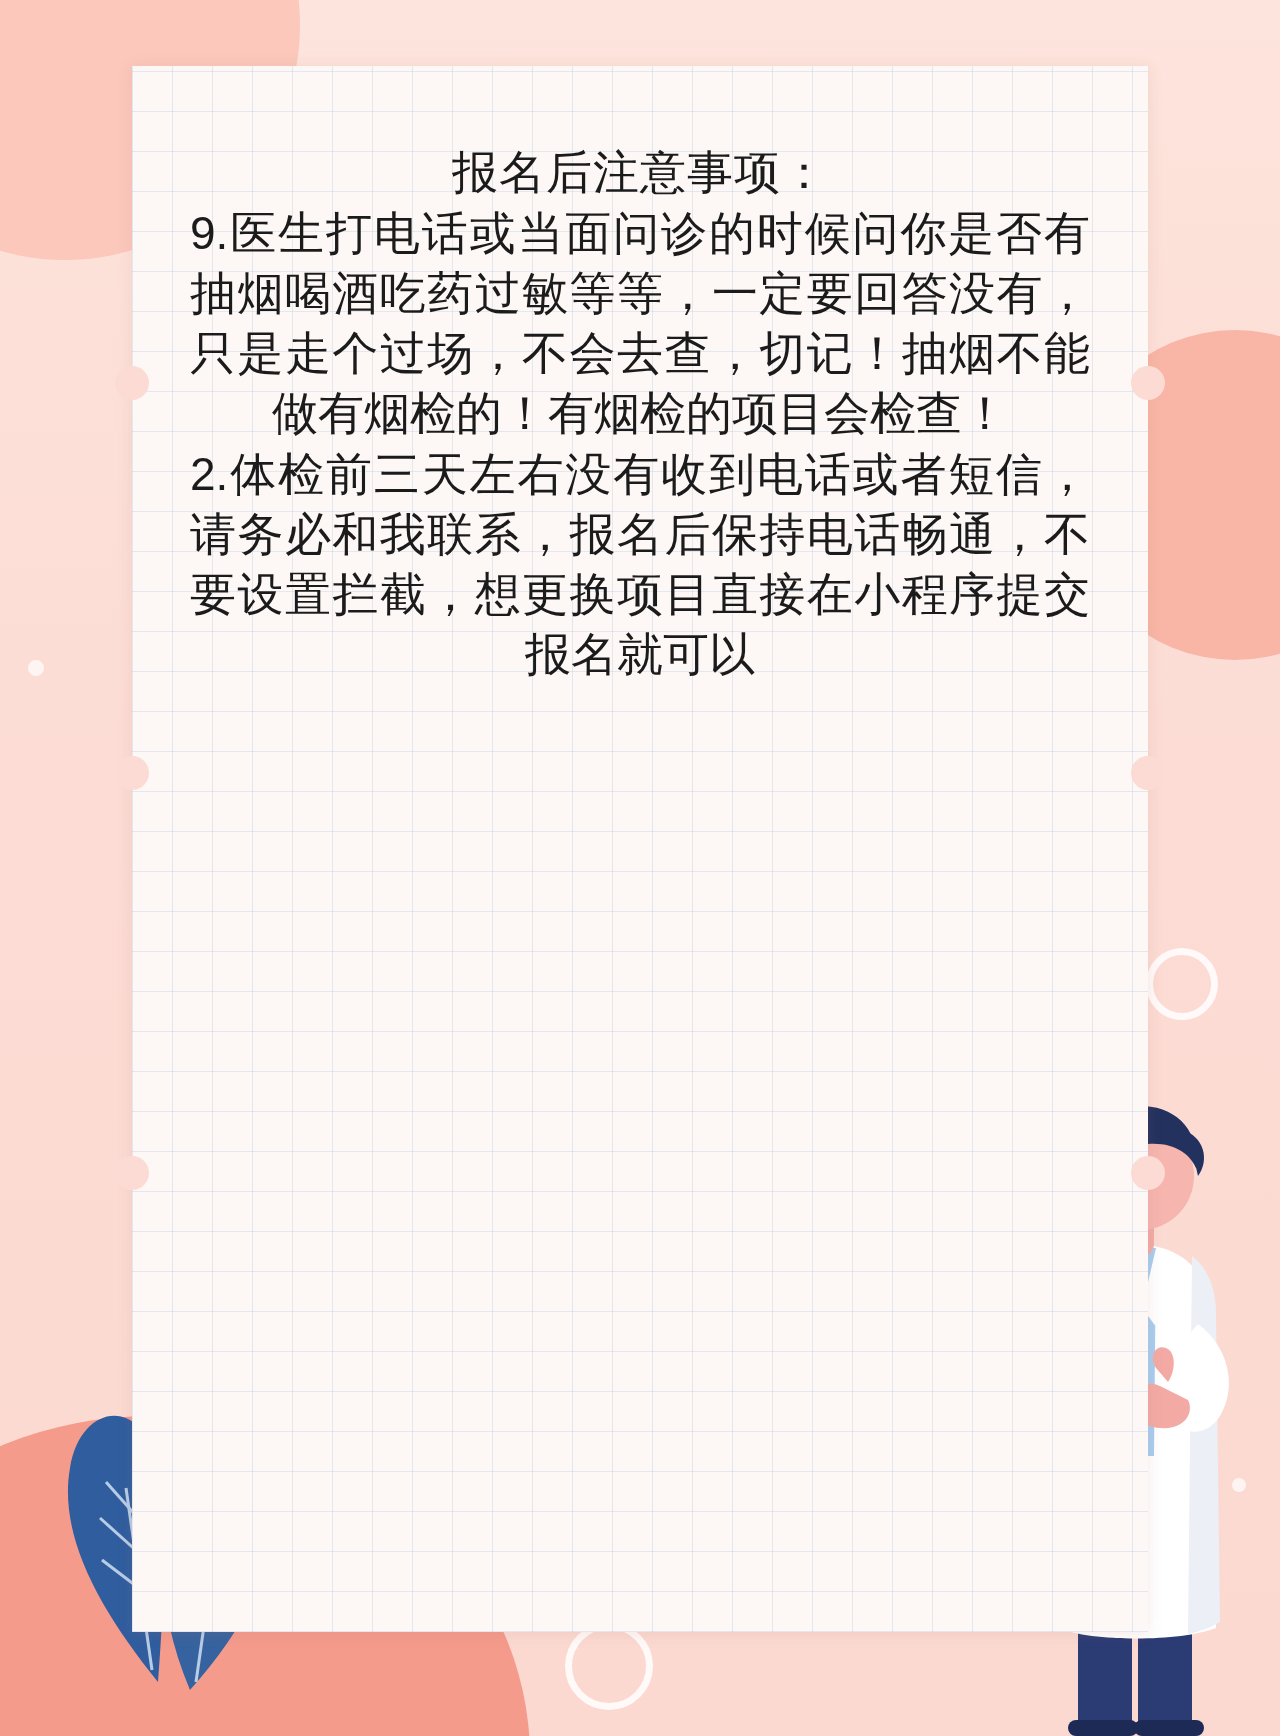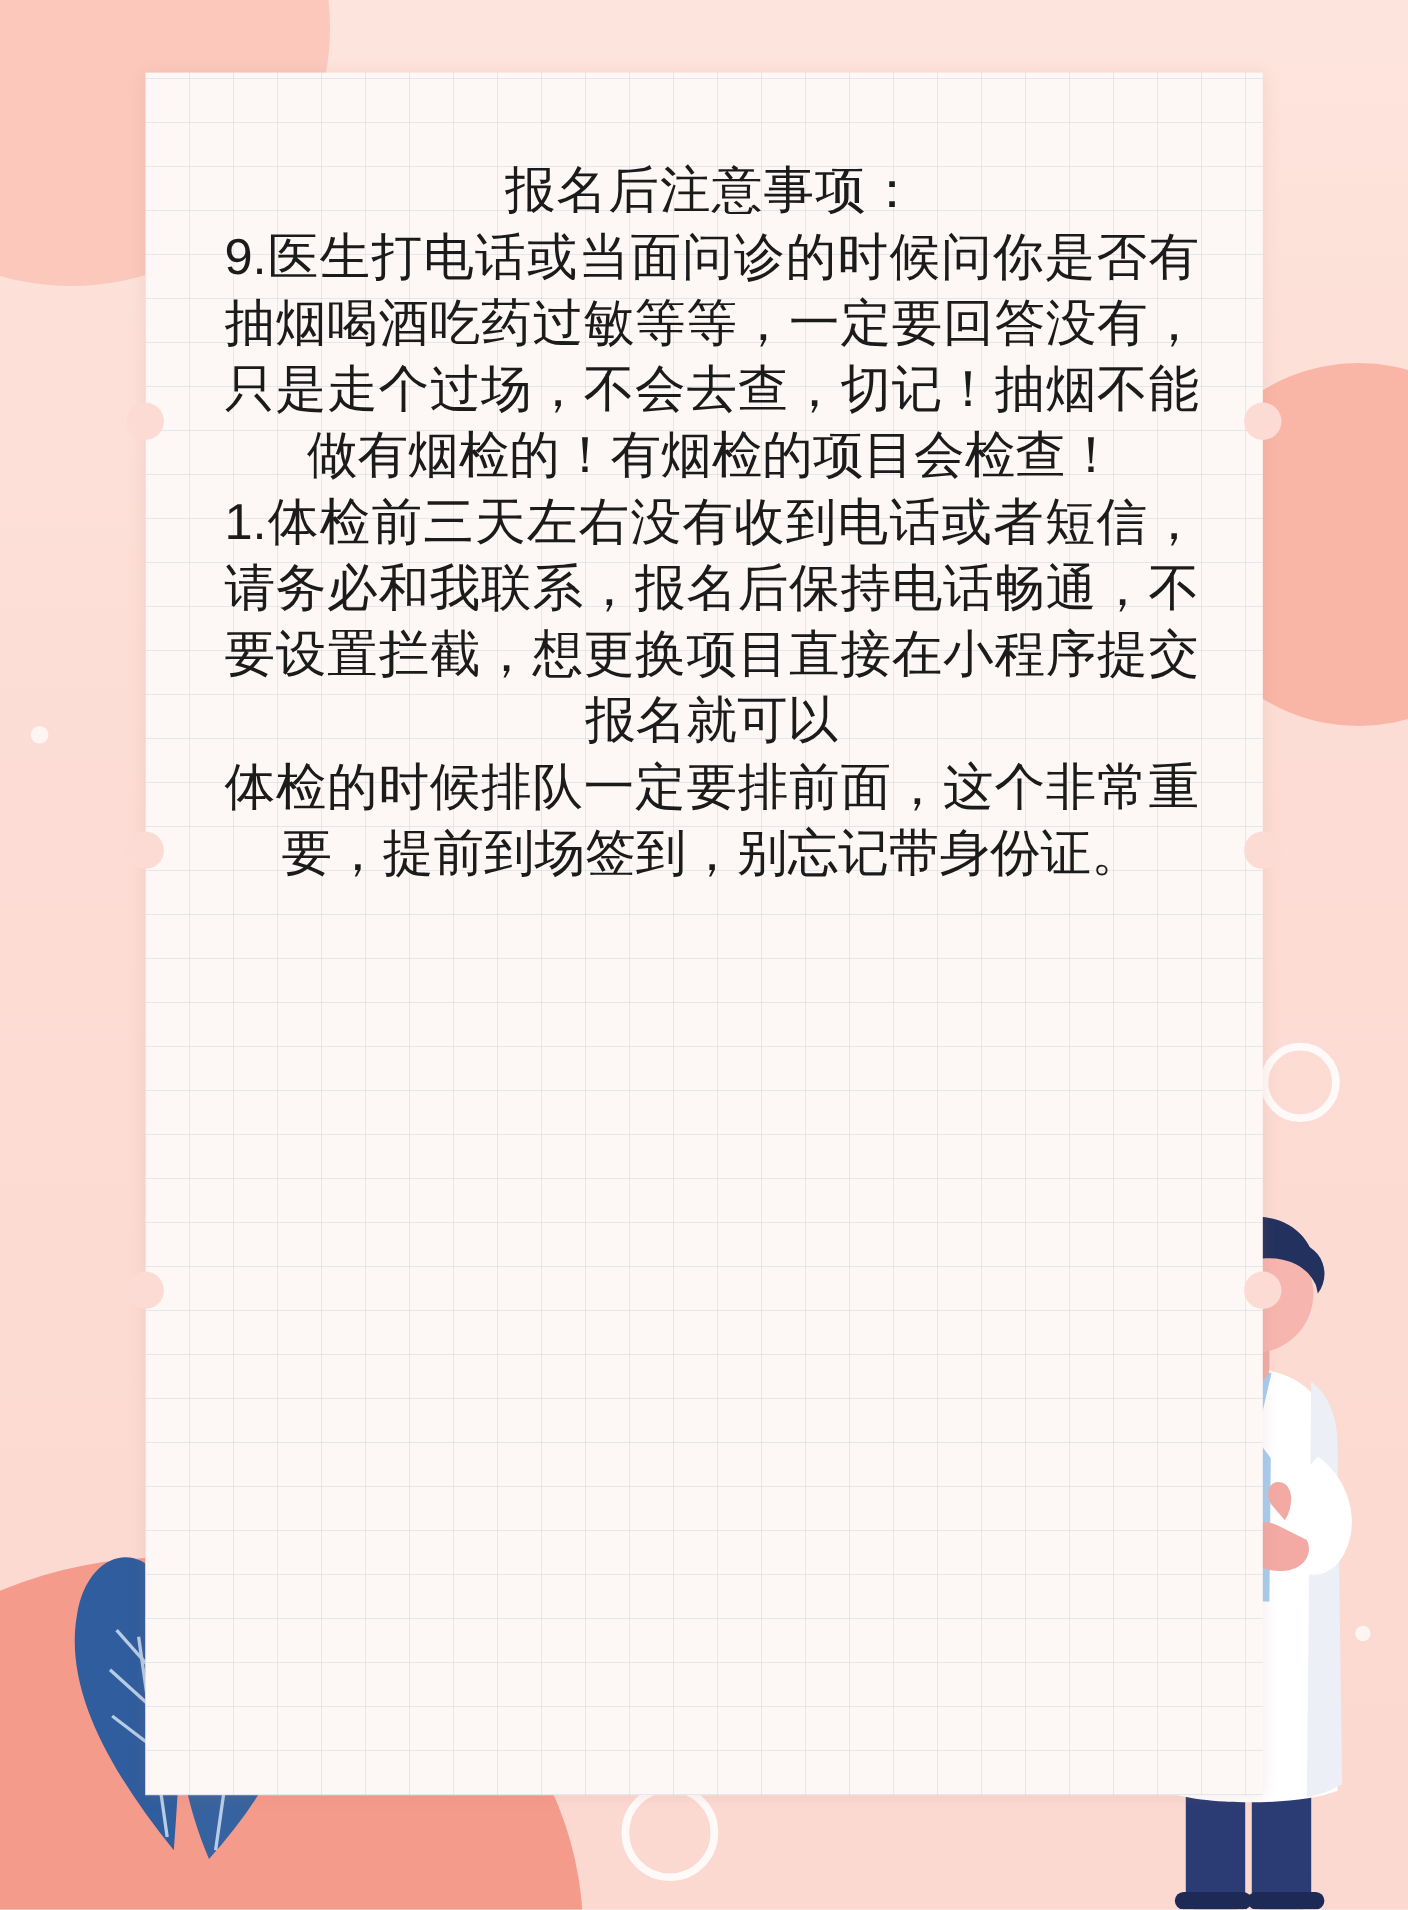--- a/index.html
+++ b/index.html
@@ -103,21 +103,20 @@
   .notch.l { left: -17px; }
   .notch.r { right: -17px; }
   .n1 { top: 300px; }
   .n2 { top: 690px; }
   .n3 { top: 1090px; }
 
   .card-inner {
     position: absolute;
     inset: 0;
     padding: 78px 54px 40px 54px;
-    margin-left: 14px;
   }
 
   .doc-title {
     text-align: center;
     font-size: 46px;
     line-height: 1.22;
     color: #1b1b1b;
     font-weight: 400;
     letter-spacing: 1px;
     margin: 0 0 4px 0;
@@ -204,16 +203,15 @@
   <span class="notch l n1"></span>
   <span class="notch l n2"></span>
   <span class="notch l n3"></span>
   <span class="notch r n1"></span>
   <span class="notch r n2"></span>
   <span class="notch r n3"></span>
 
   <div class="card-inner">
     <h1 class="doc-title">报名后注意事项：</h1>
     <p class="para">9.医生打电话或当面问诊的时候问你是否有抽烟喝酒吃药过敏等等，一定要回答没有，只是走个过场，不会去查，切记！抽烟不能做有烟检的！有烟检的项目会检查！</p>
-    <p class="para">1.体检前三天左右没有收到电话或者短信，请务必和我联系，报名后保持电话畅通，不要设置拦截，想更换项目直接在小程序提交报名就可以</p>
-    <p class="para">体检的时候排队一定要排前面，这个非常重要，提前到场签到，别忘记带身份证。</p>
+    <p class="para">2.体检前三天左右没有收到电话或者短信，请务必和我联系，报名后保持电话畅通，不要设置拦截，想更换项目直接在小程序提交报名就可以</p>
   </div>
 </div>
 
 </body></html>

